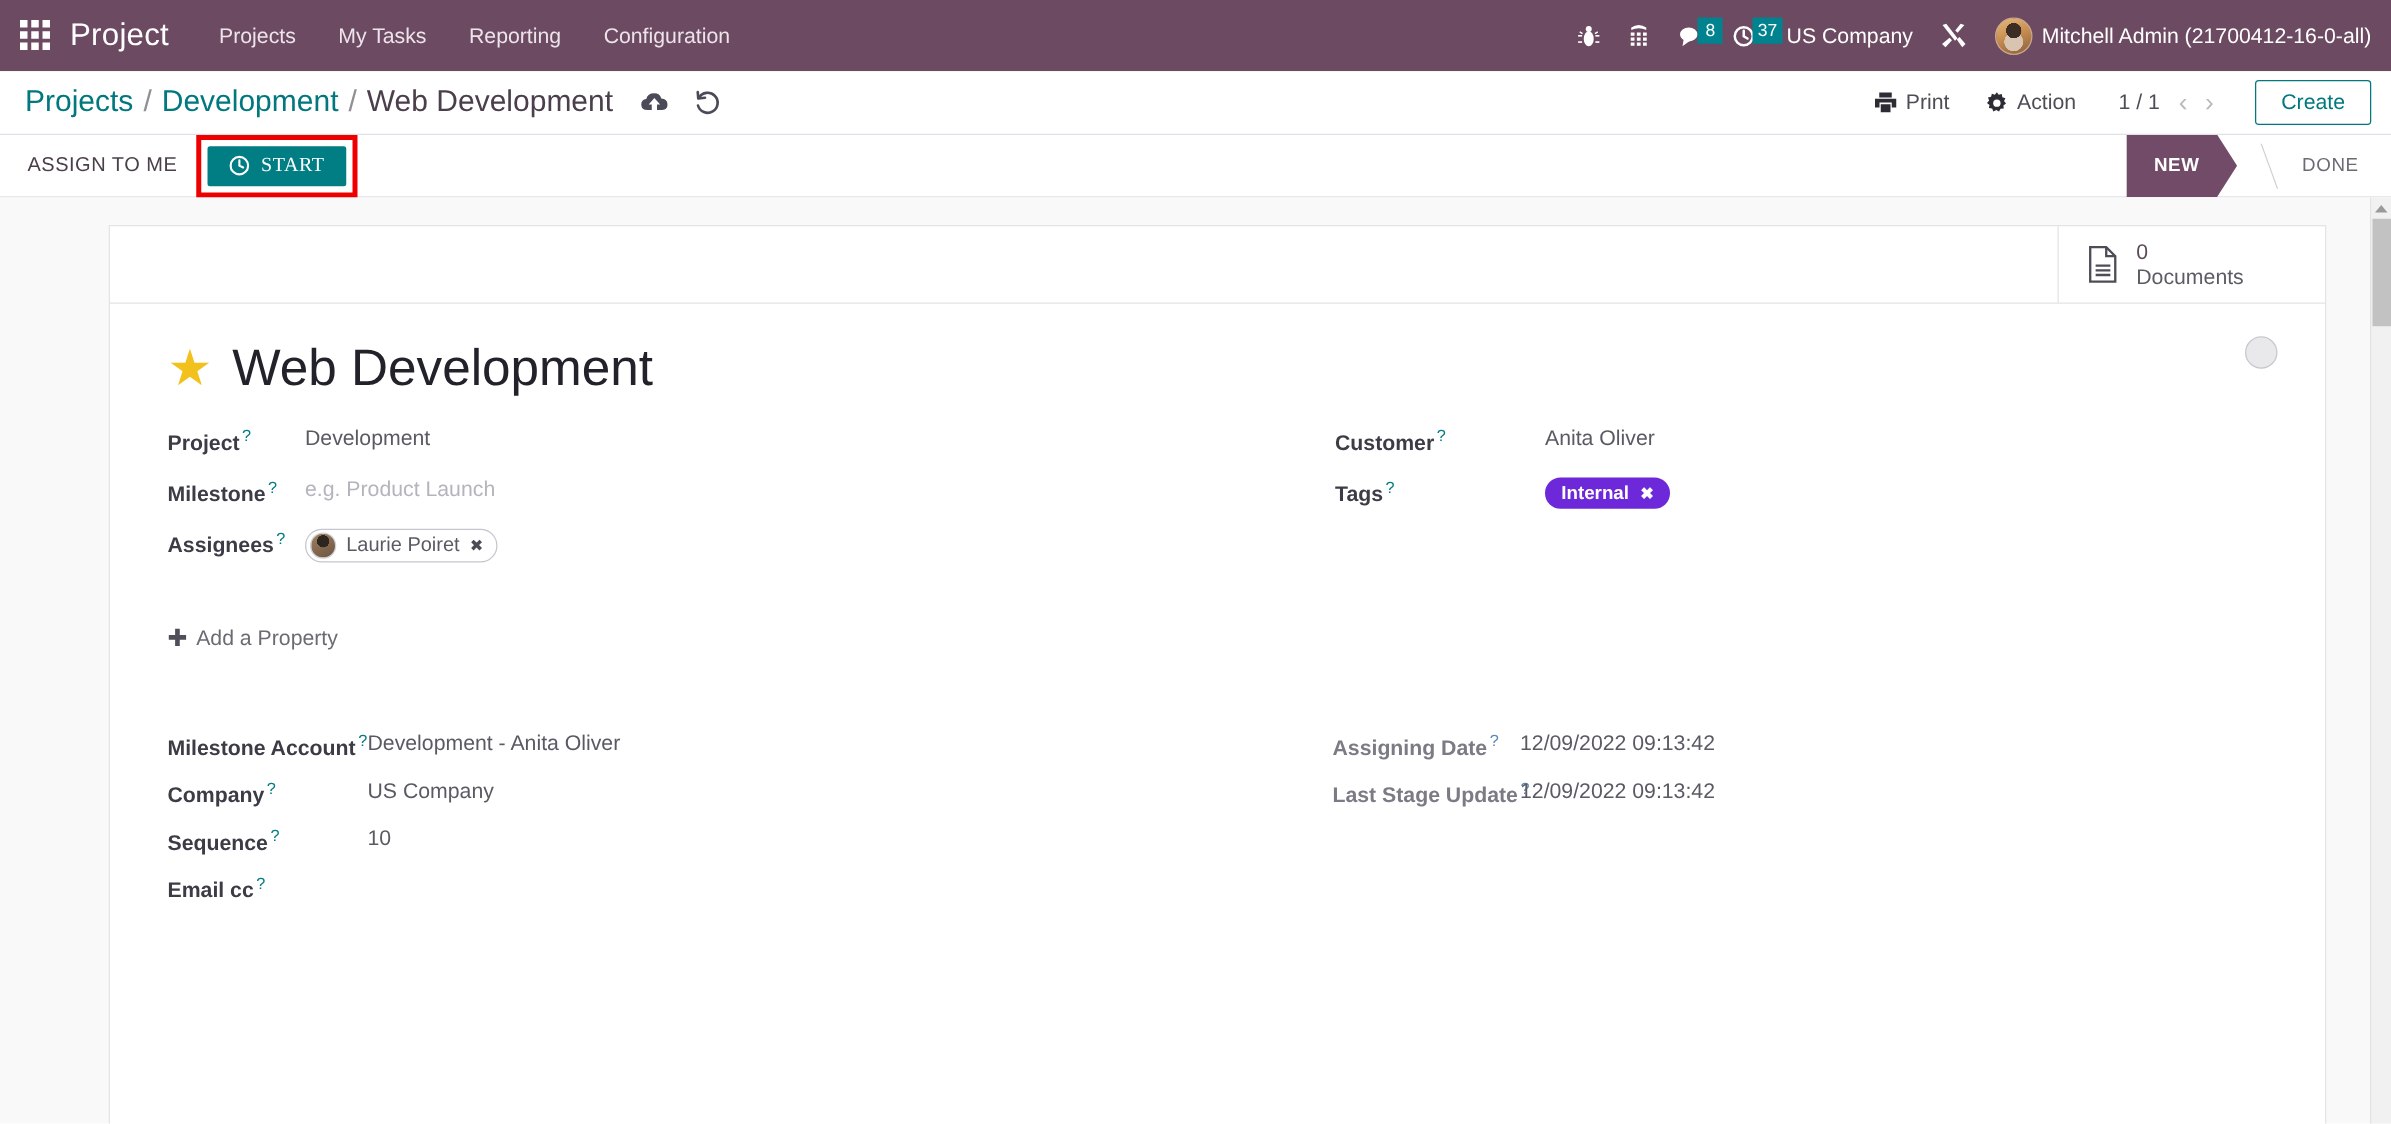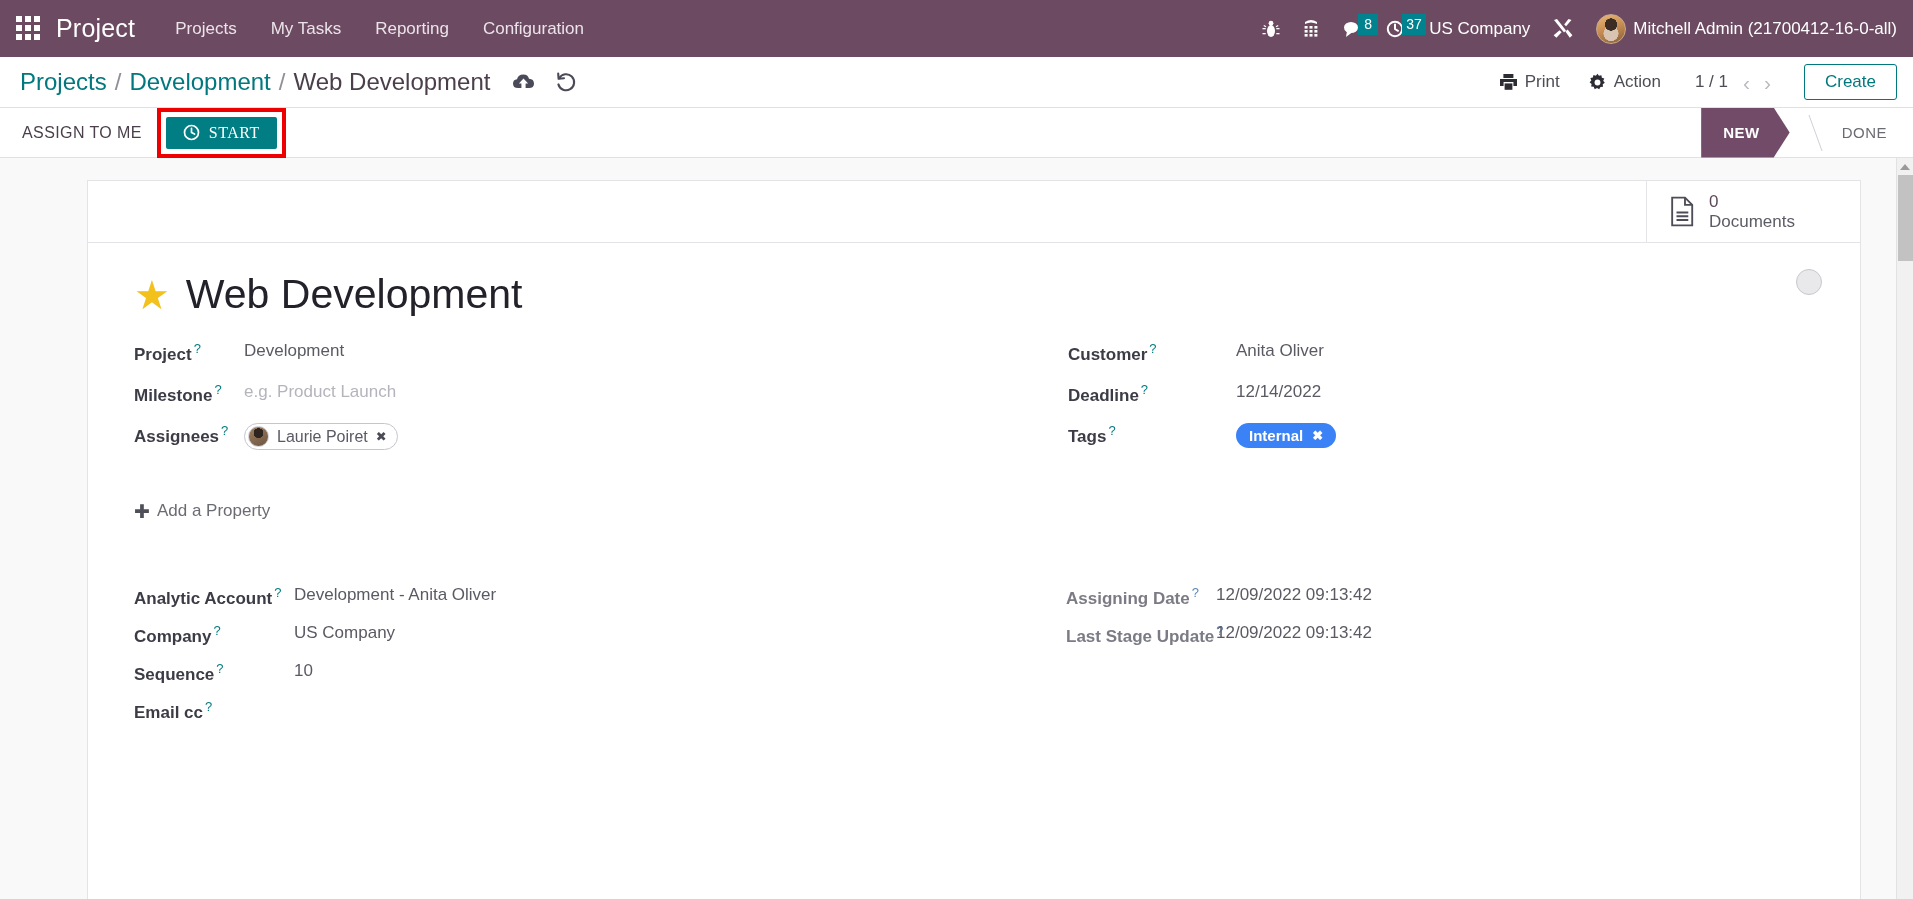--- a/index.html
+++ b/index.html
@@ -316,21 +316,21 @@
     width: 21px; height: 21px; border-radius: 50%;
     background:
       radial-gradient(circle at 50% 32%, #2e2520 0 30%, transparent 31%),
       linear-gradient(150deg, #a08060 0%, #6b5440 100%);
     border: 1px solid #cfcfd6;
     flex-shrink: 0;
   }
   .tag-x { font-size: 13px; color: #4b4b55; cursor: pointer; }
   .pill-tag {
     display: inline-flex; align-items: center; gap: 9px;
-    background: #3b82f6;
+    background: #6d28d9;
     color: #ffffff;
     border-radius: 13px;
     padding: 4px 13px;
     font-size: 15px;
     font-weight: bold;
   }
   .pill-tag .tag-x { color: #ffffff; font-size: 13px; }
 
   .add-prop {
     margin-top: 40px;
@@ -590,26 +590,20 @@
         <div class="form-col right">
 
           <div class="frow">
             <div class="flabel">
               <span>Customer</span><span class="tip">?</span>
             </div>
             <div class="fval">Anita Oliver</div>
           </div>
 
 
-          <div class="frow">
-            <div class="flabel">
-              <span>Deadline</span><span class="tip">?</span>
-            </div>
-            <div class="fval">12/14/2022</div>
-          </div>
 
           <div class="frow">
             <div class="flabel">
               <span>Tags</span><span class="tip">?</span>
             </div>
             <div class="fval">
               <span class="pill-tag">
                 <span>Internal</span>
                 <span class="tag-x">✖</span>
               </span>
@@ -626,21 +620,21 @@
 
       
       <div class="notebook">
 
         <div class="tab-pane">
           <div class="form-cols">
 
             <div class="form-col left">
               <div class="frow">
                 <div class="flabel">
-                  <span>Analytic Account</span><span class="tip">?</span>
+                  <span>Milestone Account</span><span class="tip">?</span>
                 </div>
                 <div class="fval">Development - Anita Oliver</div>
               </div>
 
               <div class="frow">
                 <div class="flabel">
                   <span>Company</span><span class="tip">?</span>
                 </div>
                 <div class="fval">US Company</div>
               </div>

